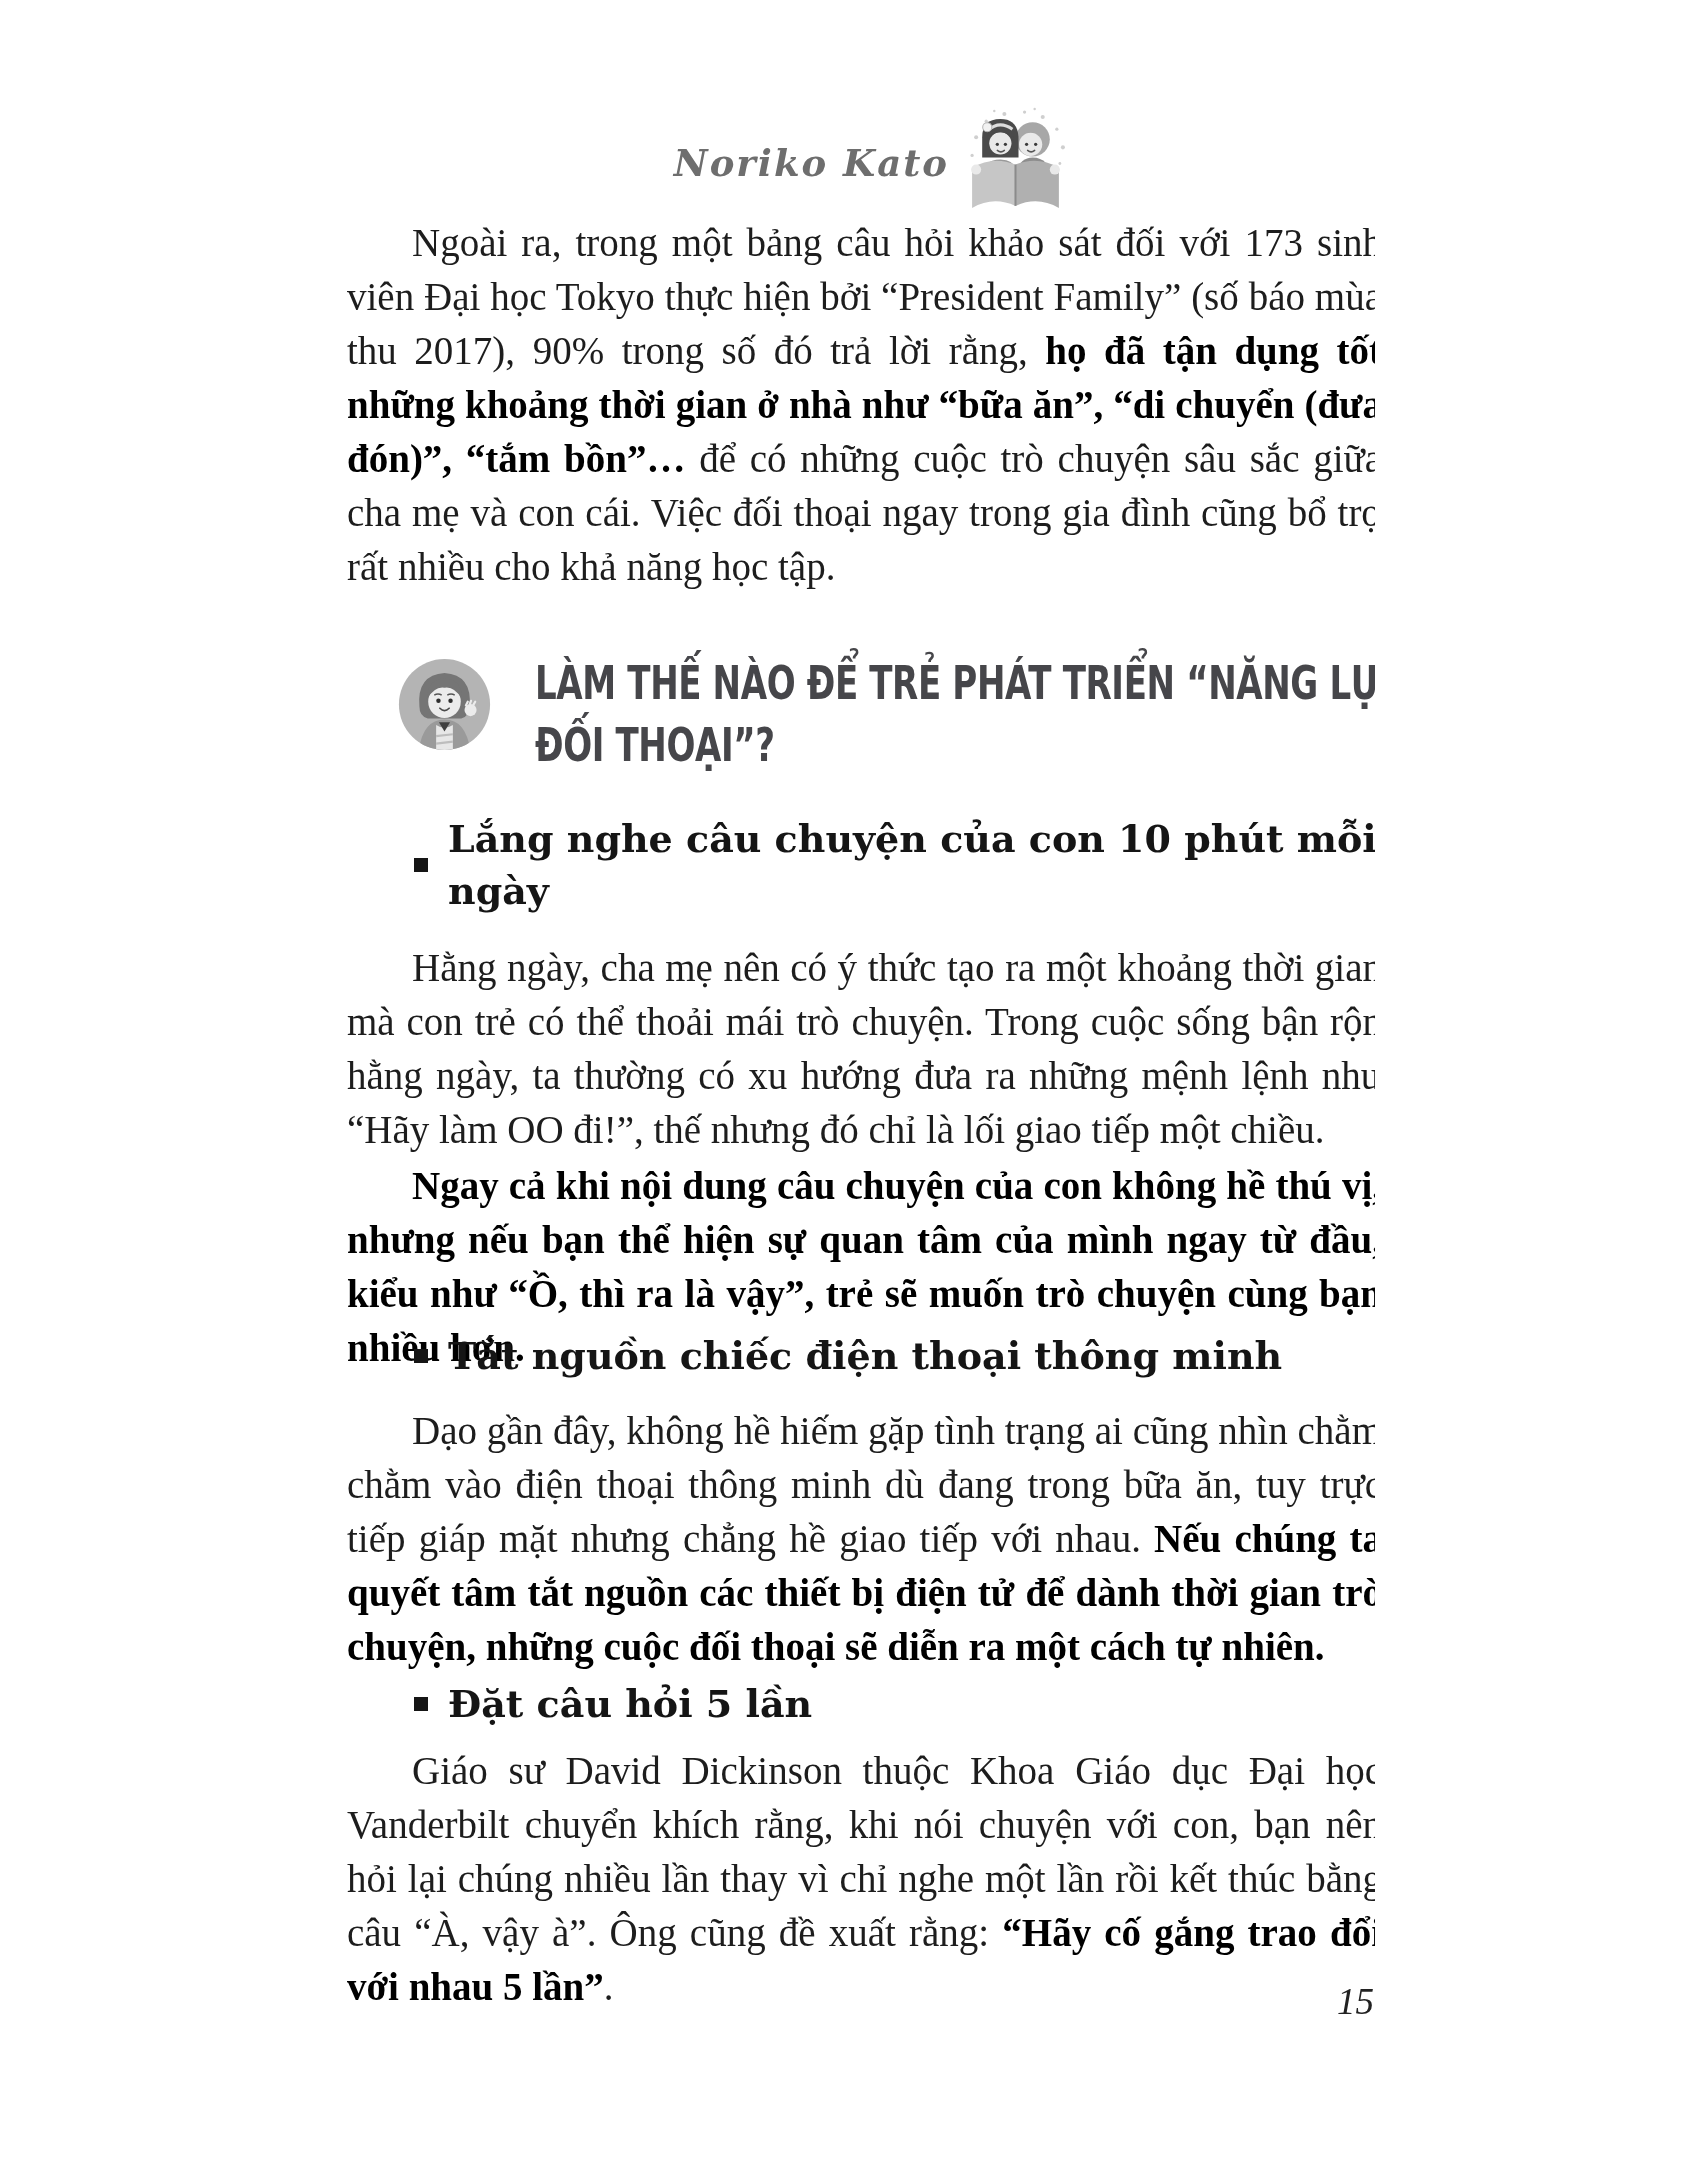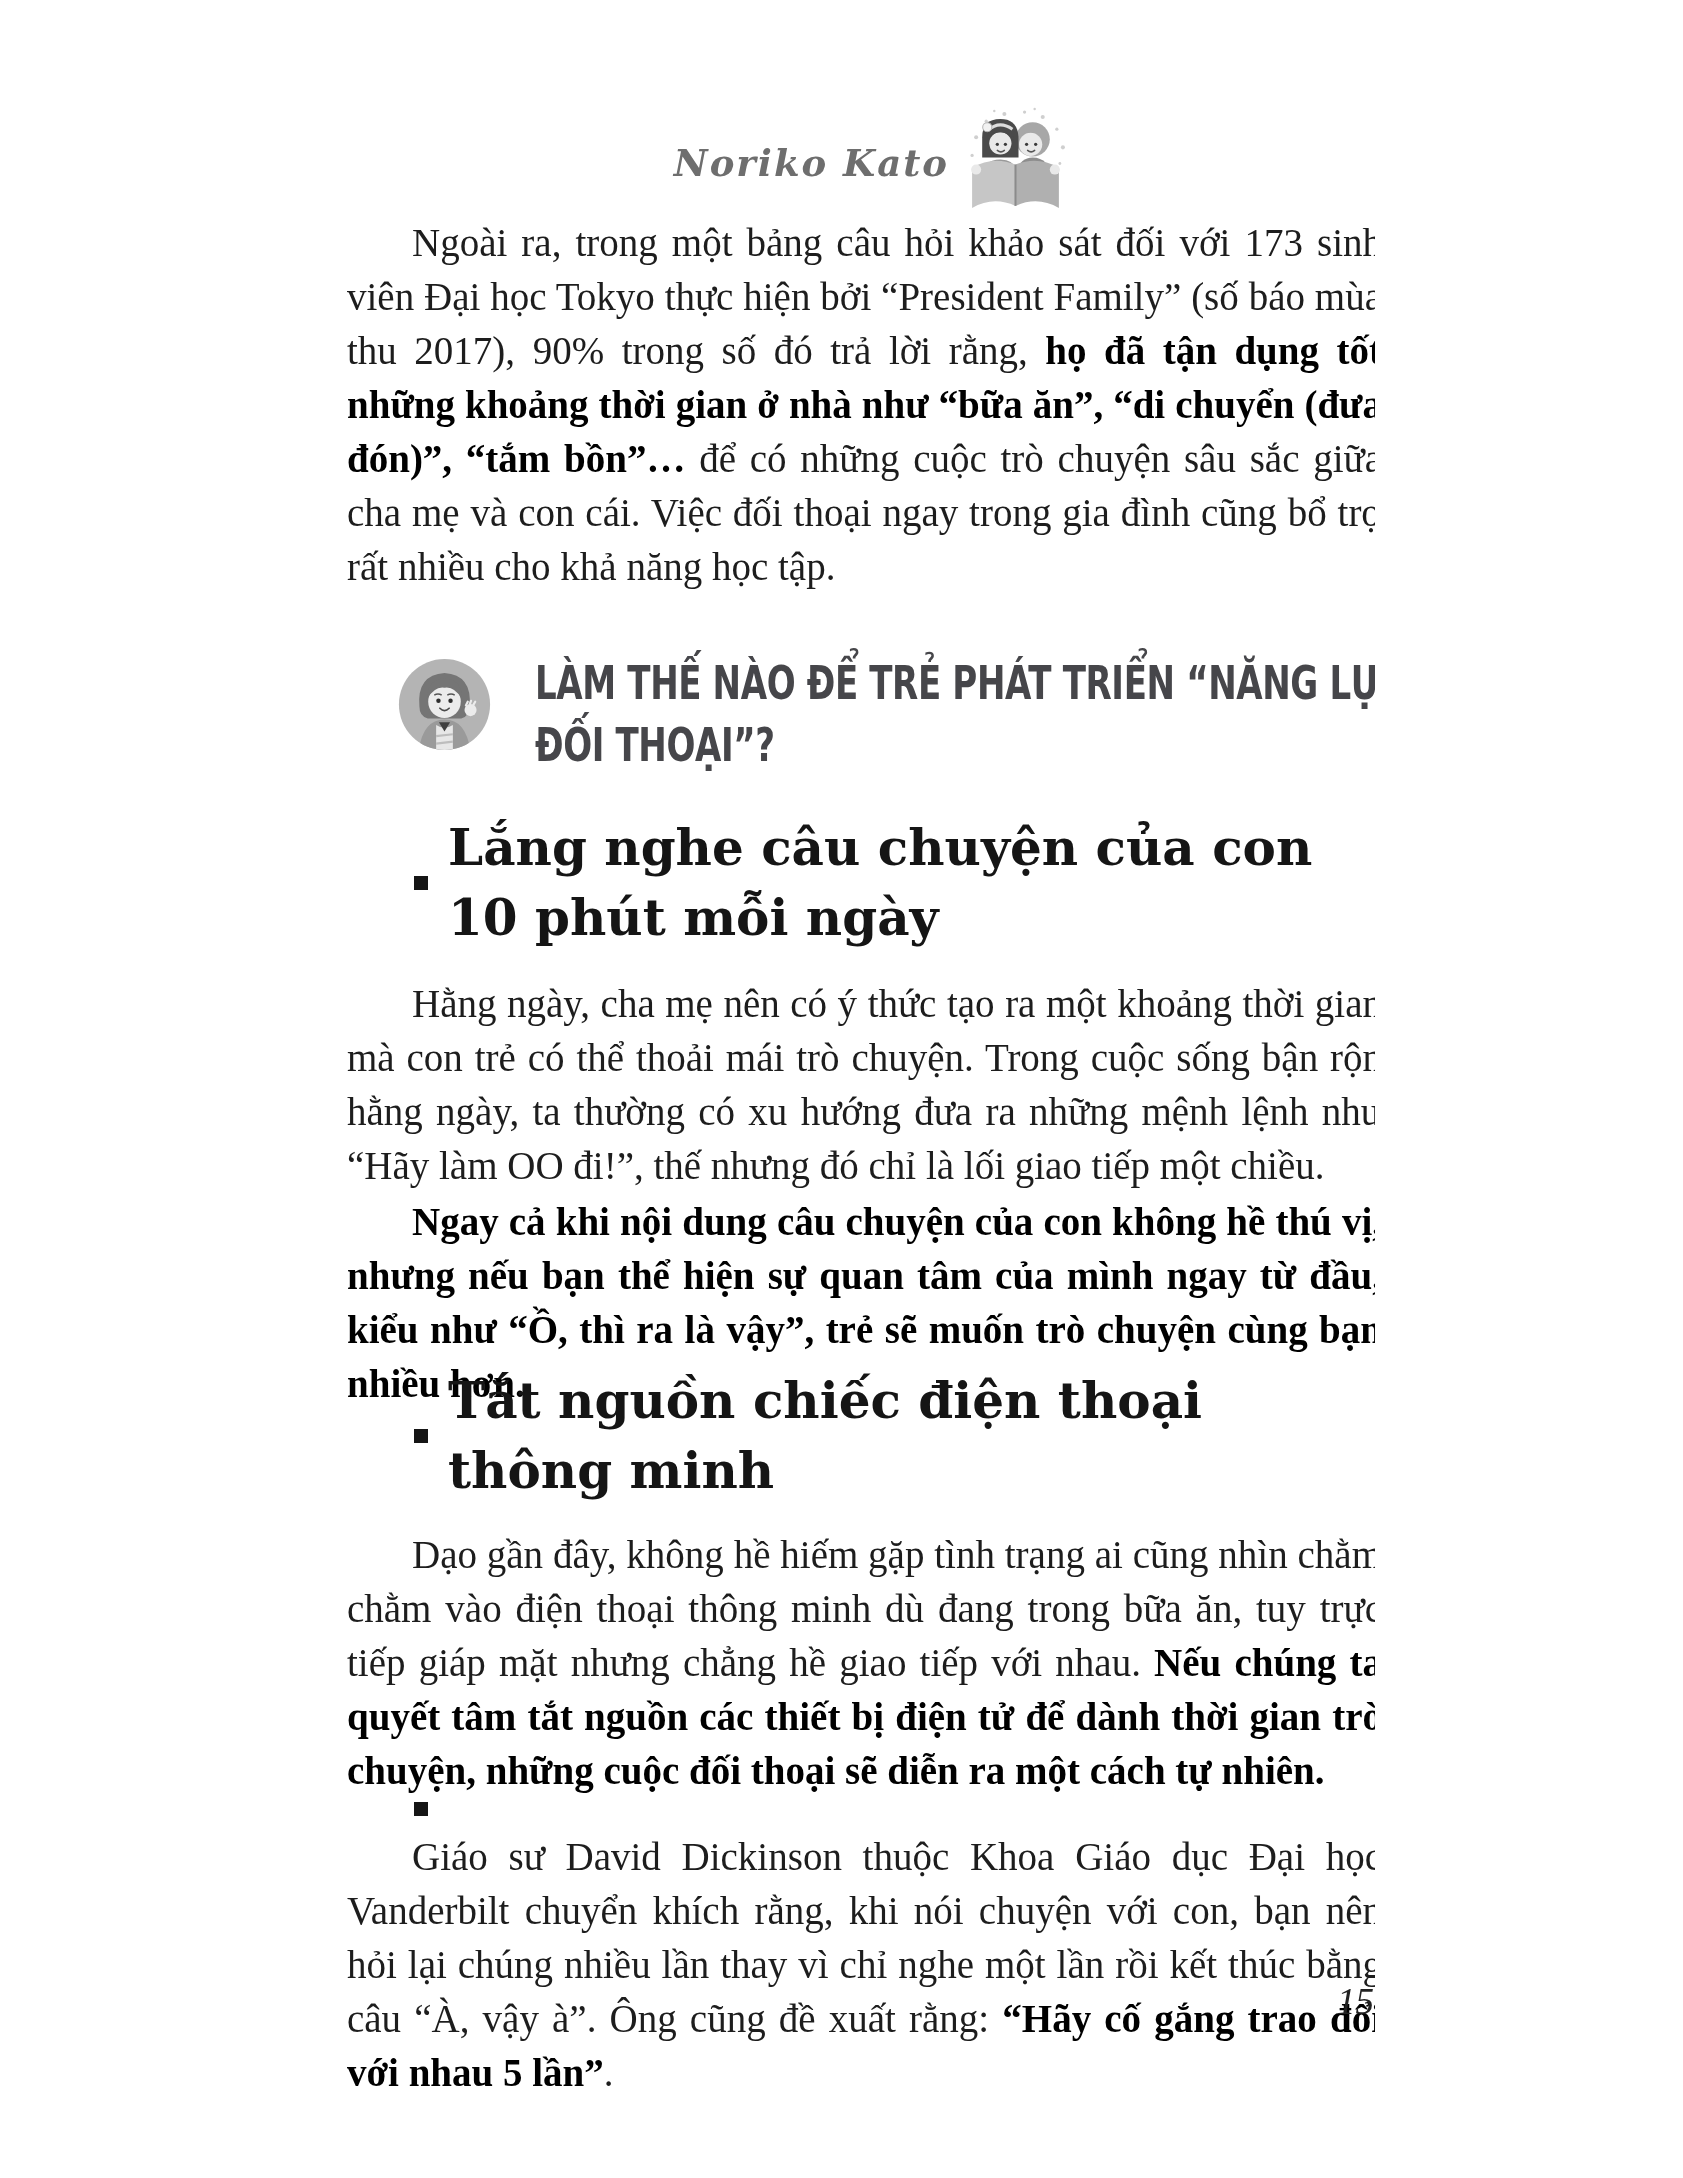--- a/index.html
+++ b/index.html
@@ -22,21 +22,21 @@
   
   .section-head{display:flex;align-items:flex-start;gap:44px;margin:55px 0 0 51px;height:127px;}
   .avatar-icon{flex:0 0 auto;width:93px;height:93px;margin-top:6px;}
   .section-title{font-family:"DejaVu Sans",sans-serif;font-weight:bold;
                  font-size:46px;line-height:62px;color:#46464a;letter-spacing:-0.5px;}
   .section-title .tl{transform:scaleX(0.74);transform-origin:left center;white-space:nowrap;}
 
   
   .bullet-line{display:flex;align-items:center;gap:20px;margin-left:67px;
                font-family:"DejaVu Serif",serif;font-weight:bold;
-               font-size:50px;line-height:70px;color:#151515;}
+               font-size:38px;line-height:52px;color:#151515;}
   .sq{width:14px;height:14px;background:#151515;flex:0 0 auto;}
   .mt-b1{margin-top:34px;} .mt-b2{margin-top:8px;} .mt-b3{margin-top:2px;}
   .mt-p2{margin-top:24px;} .mt-p4{margin-top:22px;} .mt-p5{margin-top:14px;}
 
   
   .page-number{position:absolute;left:1337px;top:1980px;font-style:italic;
                font-size:37px;color:#222222;}
 </style>
 </head>
 <body>
@@ -129,20 +129,21 @@
 
     <div class="bullet-line mt-b2">
       <span class="sq"></span>
       <span>Tắt nguồn chiếc điện thoại thông minh</span>
     </div>
 
     <p class="bodyp h5 mt-p4"><span>Dạo gần đây, không hề hiếm gặp tình trạng ai cũng nhìn chằm chằm vào điện thoại thông minh dù đang trong bữa ăn, tuy trực tiếp giáp mặt nhưng chẳng hề giao tiếp với nhau. </span><b>Nếu chúng ta quyết tâm tắt nguồn các thiết bị điện tử để dành thời gian trò chuyện, những cuộc đối thoại sẽ diễn ra một cách tự nhiên.</b></p>
 
     <div class="bullet-line mt-b3">
       <span class="sq"></span>
+      <span>Đặt câu hỏi 5 lần</span>
     </div>
 
     <p class="bodyp h5 mt-p5"><span>Giáo sư David Dickinson thuộc Khoa Giáo dục Đại học Vanderbilt chuyển khích rằng, khi nói chuyện với con, bạn nên hỏi lại chúng nhiều lần thay vì chỉ nghe một lần rồi kết thúc bằng câu “À, vậy à”. Ông cũng đề xuất rằng: </span><b>“Hãy cố gắng trao đổi với nhau 5 lần”</b><span>.</span></p>
 
   </div>
 
   <div class="page-number">15</div>
 
 </div>
 

